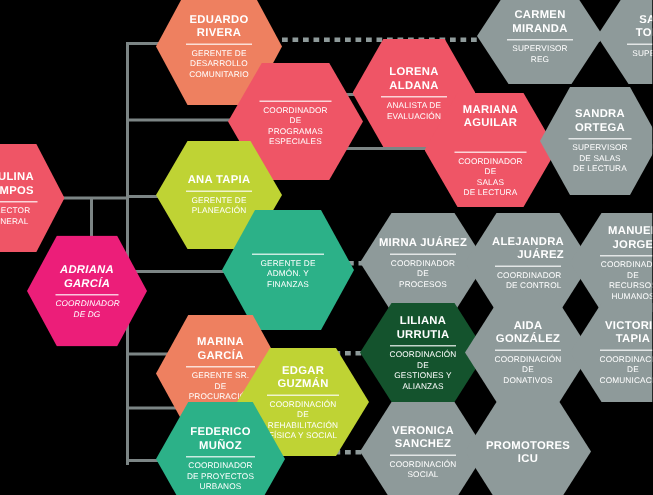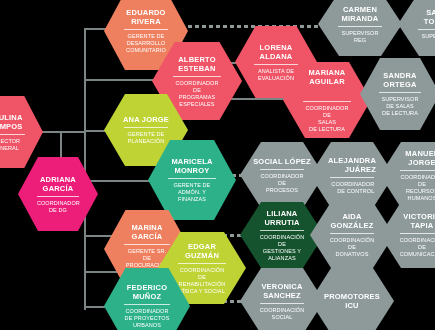--- a/index.html
+++ b/index.html
@@ -53,38 +53,36 @@
       <div class="dot" style="left: 302px; top: 234px; width: 22px;"></div>
       <div class="dot" style="left: 372px; top: 234px; width: 22px;"></div>
       <div class="dot" style="left: 188px; top: 300px; width: 66px;"></div>
       <div class="dot" style="left: 302px; top: 300px; width: 22px;"></div>
     </div>
   <div id="node-layer">
       <div class="node" style="left: -32px; top: 96px; width: 75px; height: 72px; background: rgb(239, 85, 102);">
         <div class="nm">PAULINA<br>CAMPOS</div>
         <div class="rl">DIRECTOR<br>GENERAL</div>
       </div>
-      <div class="node" style="left: 18px; top: 157px; width: 80px; height: 74px; background: rgb(236, 30, 121);">
+      <div class="node" style="left: 18px; top: 157px; width: 80px; height: 74px; background: rgb(236, 30, 121); font-style: italic;">
         <div class="nm">ADRIANA<br>GARCÍA</div>
         <div class="rl">COORDINADOR<br>DE DG</div>
       </div>
       <div class="node" style="left: 104px; top: -8px; width: 84px; height: 78px; background: rgb(238, 128, 96);">
         <div class="nm">EDUARDO<br>RIVERA</div>
         <div class="rl">GERENTE DE<br>DESARROLLO<br>COMUNITARIO</div>
       </div>
       <div class="node" style="left: 152px; top: 42px; width: 90px; height: 78px; background: rgb(239, 85, 102);">
-        <div class="nm">ALBERTO<br>ESTEBAN</div>
         <div class="rl">COORDINADOR DE<br>PROGRAMAS<br>ESPECIALES</div>
       </div>
       <div class="node" style="left: 104px; top: 94px; width: 84px; height: 72px; background: rgb(191, 211, 52);">
-        <div class="nm">ANA JORGE</div>
+        <div class="nm">ANA TAPIA</div>
         <div class="rl">GERENTE DE<br>PLANEACIÓN</div>
       </div>
       <div class="node" style="left: 148px; top: 140px; width: 88px; height: 80px; background: rgb(44, 177, 136);">
-        <div class="nm">MARICELA<br>MONROY</div>
         <div class="rl">GERENTE DE<br>ADMÓN. Y<br>FINANZAS</div>
       </div>
       <div class="node" style="left: 104px; top: 196px; width: 86px; height: 78px; background: rgb(238, 128, 96); margin-top: 14px;">
         <div class="nm">MARINA<br>GARCÍA</div>
         <div class="rl">GERENTE SR. DE<br>PROCURACIÓN<br>DE FONDOS</div>
       </div>
       <div class="node" style="left: 158px; top: 232px; width: 88px; height: 72px; background: rgb(191, 211, 52);">
         <div class="nm">EDGAR<br>GUZMÁN</div>
         <div class="rl">COORDINACIÓN DE<br>REHABILITACIÓN<br>FÍSICA Y SOCIAL</div>
       </div>
@@ -106,21 +104,21 @@
       </div>
       <div class="node" style="left: 398px; top: -8px; width: 84px; height: 64px; background: rgb(142, 154, 154);">
         <div class="nm">SARAH<br>TORRES</div>
         <div class="rl">SUPERVISOR</div>
       </div>
       <div class="node" style="left: 360px; top: 58px; width: 80px; height: 72px; background: rgb(142, 154, 154);">
         <div class="nm">SANDRA<br>ORTEGA</div>
         <div class="rl">SUPERVISOR<br>DE SALAS<br>DE LECTURA</div>
       </div>
       <div class="node" style="left: 240px; top: 142px; width: 84px; height: 66px; background: rgb(142, 154, 154);">
-        <div class="nm">SOCIAL LÓPEZ</div>
+        <div class="nm">MIRNA JUÁREZ</div>
         <div class="rl">COORDINADOR DE<br>PROCESOS</div>
       </div>
       <div class="node" style="left: 310px; top: 142px; width: 84px; height: 66px; background: rgb(142, 154, 154); text-align: right;">
         <div class="nm">ALEJANDRA<br>JUÁREZ</div>
         <div class="rl">COORDINADOR<br>DE CONTROL</div>
       </div>
       <div class="node" style="left: 380px; top: 142px; width: 84px; height: 66px; background: rgb(142, 154, 154);">
         <div class="nm">MANUEL<br>JORGE</div>
         <div class="rl">COORDINADOR DE<br>RECURSOS<br>HUMANOS</div>
       </div>

